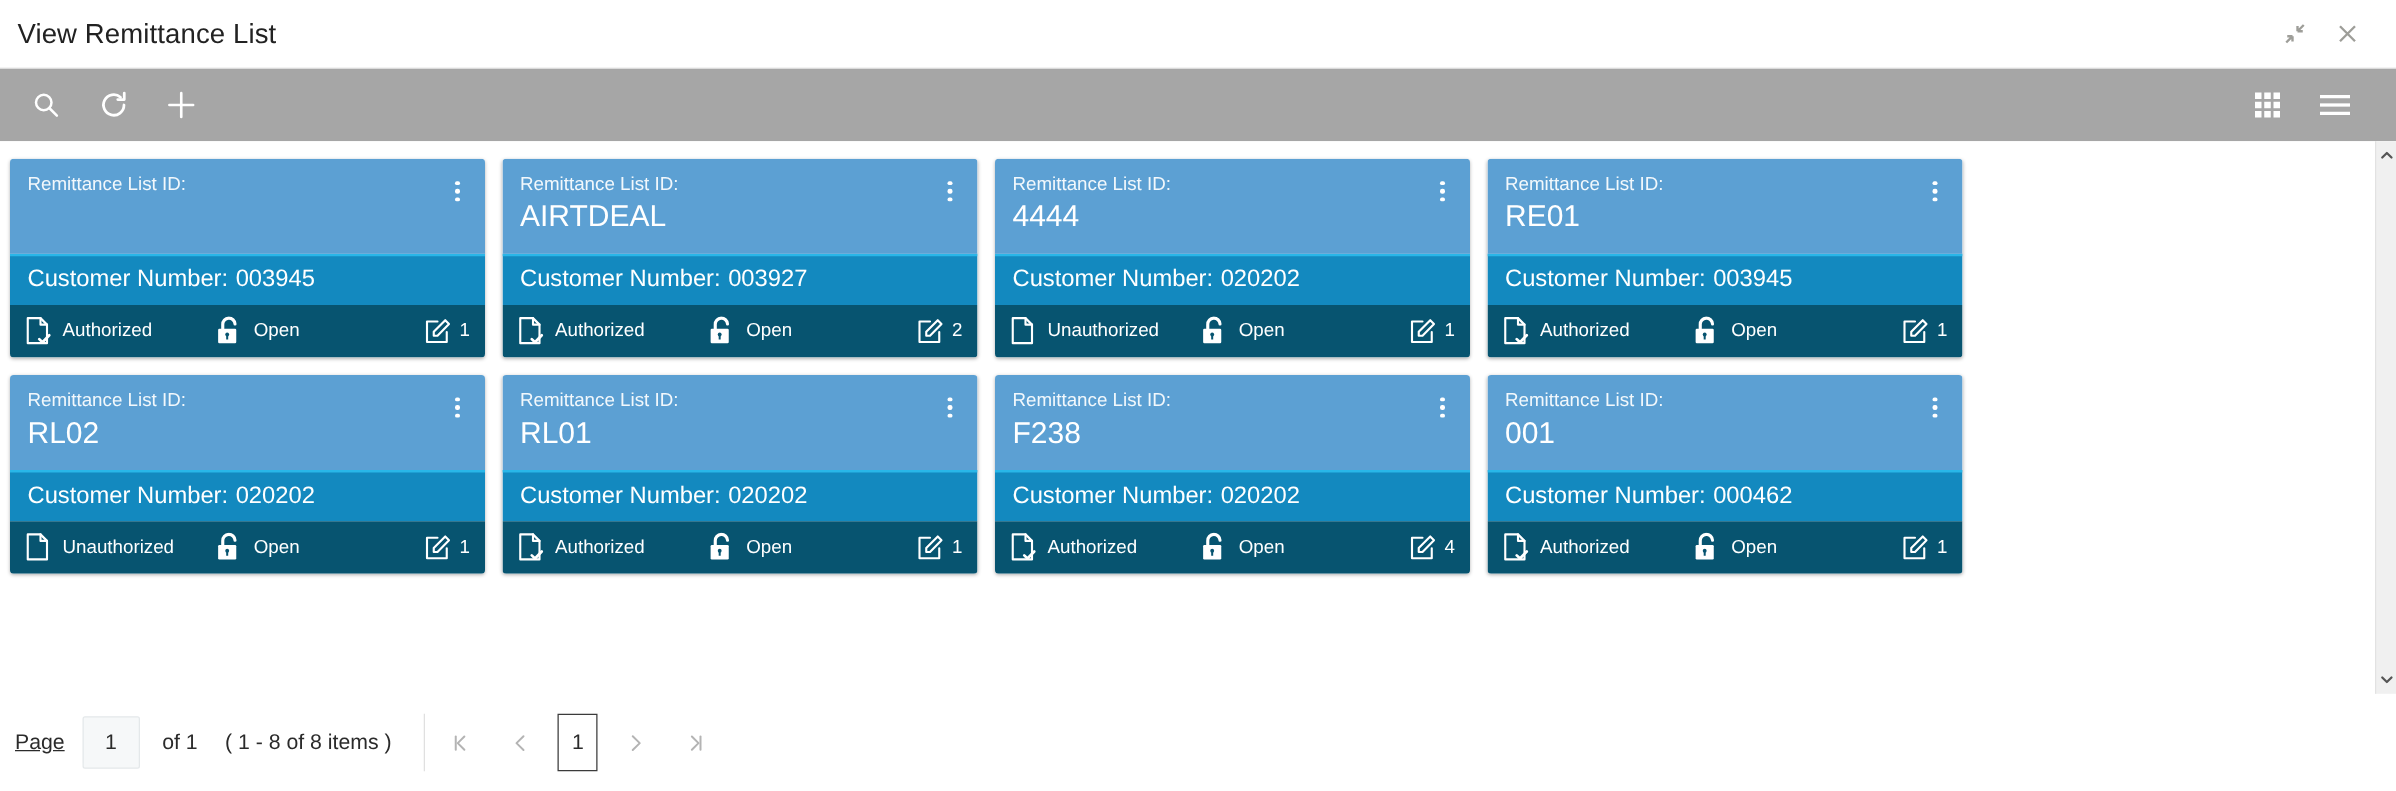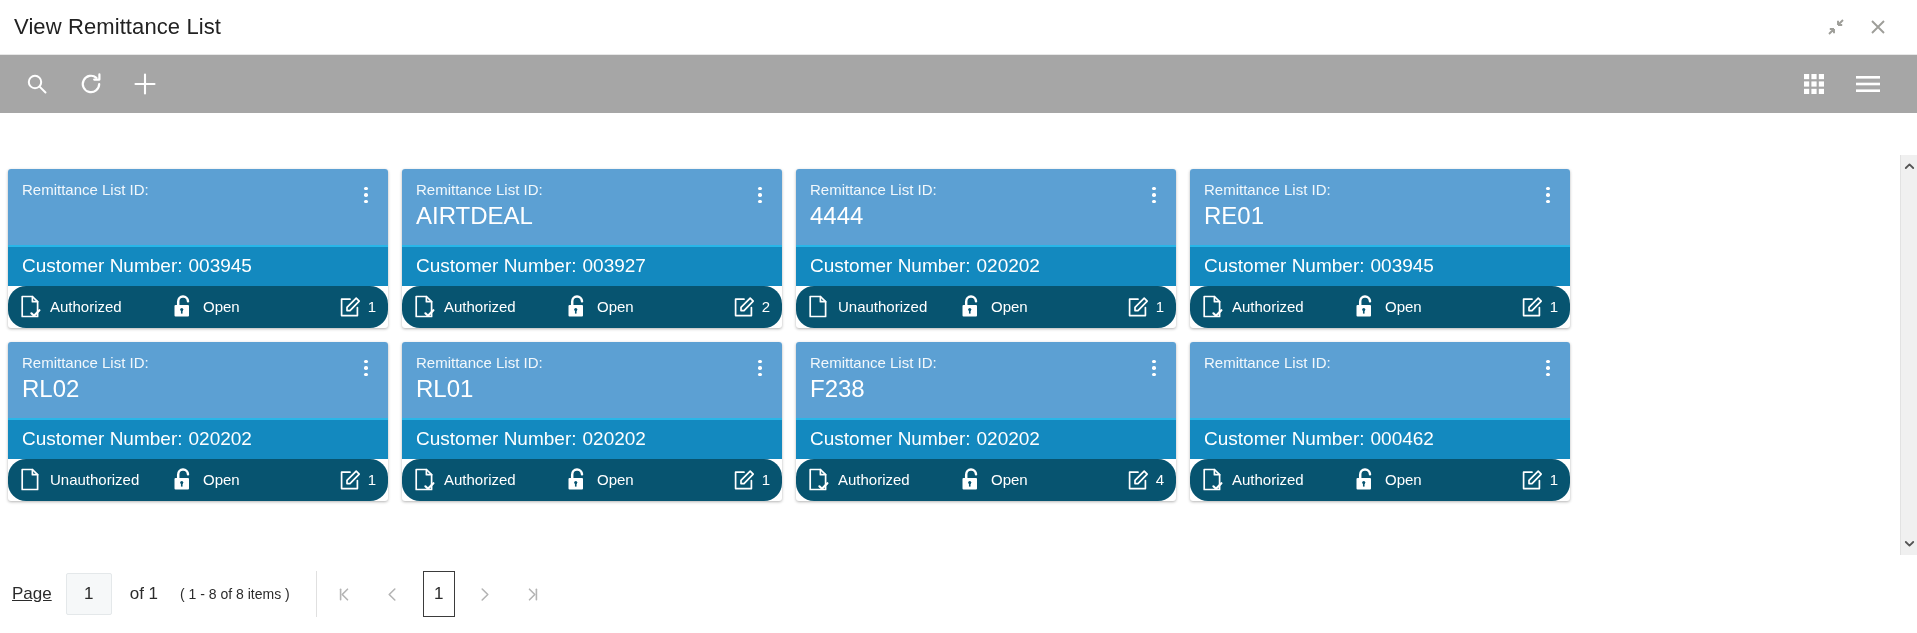--- a/index.html
+++ b/index.html
@@ -71,21 +71,20 @@
   .tb-btn svg { display: block; }
   .toolbar-spacer { flex: 1 1 auto; }
 
   
   .content-wrap {
     flex: 1 1 auto;
     display: flex;
     position: relative;
     min-height: 0;
     background: #ffffff;
-    margin-top: 42px;
   }
   .card-area {
     flex: 1 1 auto;
     padding: 8px 0 0 0;
     overflow: hidden;
   }
   .card-grid {
     display: flex;
     flex-wrap: wrap;
     gap: 14px 14px;
@@ -156,21 +155,20 @@
   }
   .card-sub .sub-val { margin-left: 6px; }
 
   .card-foot {
     background: #075470;
     padding: 9px 12px 10px 12px;
     display: flex;
     align-items: center;
     color: #ffffff;
     font-size: 15px;
-    border-radius: 18px;
   }
   .foot-item {
     display: flex;
     align-items: center;
     gap: 9px;
     white-space: nowrap;
   }
   .foot-auth { flex: 0 0 auto; min-width: 152px; }
   .foot-lock { flex: 1 1 auto; }
   .foot-edit { flex: 0 0 auto; margin-left: auto; gap: 7px; }
@@ -235,21 +233,21 @@
     line-height: 40px;
     font-family: "Liberation Sans", sans-serif;
     cursor: text;
   }
   .pager-of {
     font-size: 17px;
     color: #2b2b2b;
     margin-left: 18px;
   }
   .pager-items {
-    font-size: 14px;
+    font-size: 17px;
     color: #2b2b2b;
     margin-left: 22px;
     margin-right: 22px;
   }
   .pager-div {
     width: 1px;
     height: 46px;
     background: #e0e0e0;
     margin: 0 4px;
   }
@@ -645,20 +643,21 @@
                     <path d="M8 14.6 L8 11.4 L17.2 2.2 L20.2 5.2 L11 14.6 Z"></path>
                   </svg>
                 </span>
                 <span>4</span>
               </div>
             </div>
           </div>
           <div class="card">
             <div class="card-head">
               <div class="card-head-label">Remittance List ID:</div>
+              <div class="card-head-value">001</div>
               <div class="kebab">
                 <i></i>
                 <i></i>
                 <i></i>
               </div>
             </div>
             <div class="card-sub"><span>Customer Number:</span><span class="sub-val">000462</span></div>
             <div class="card-foot">
               <div class="foot-item foot-auth">
                 <span>

